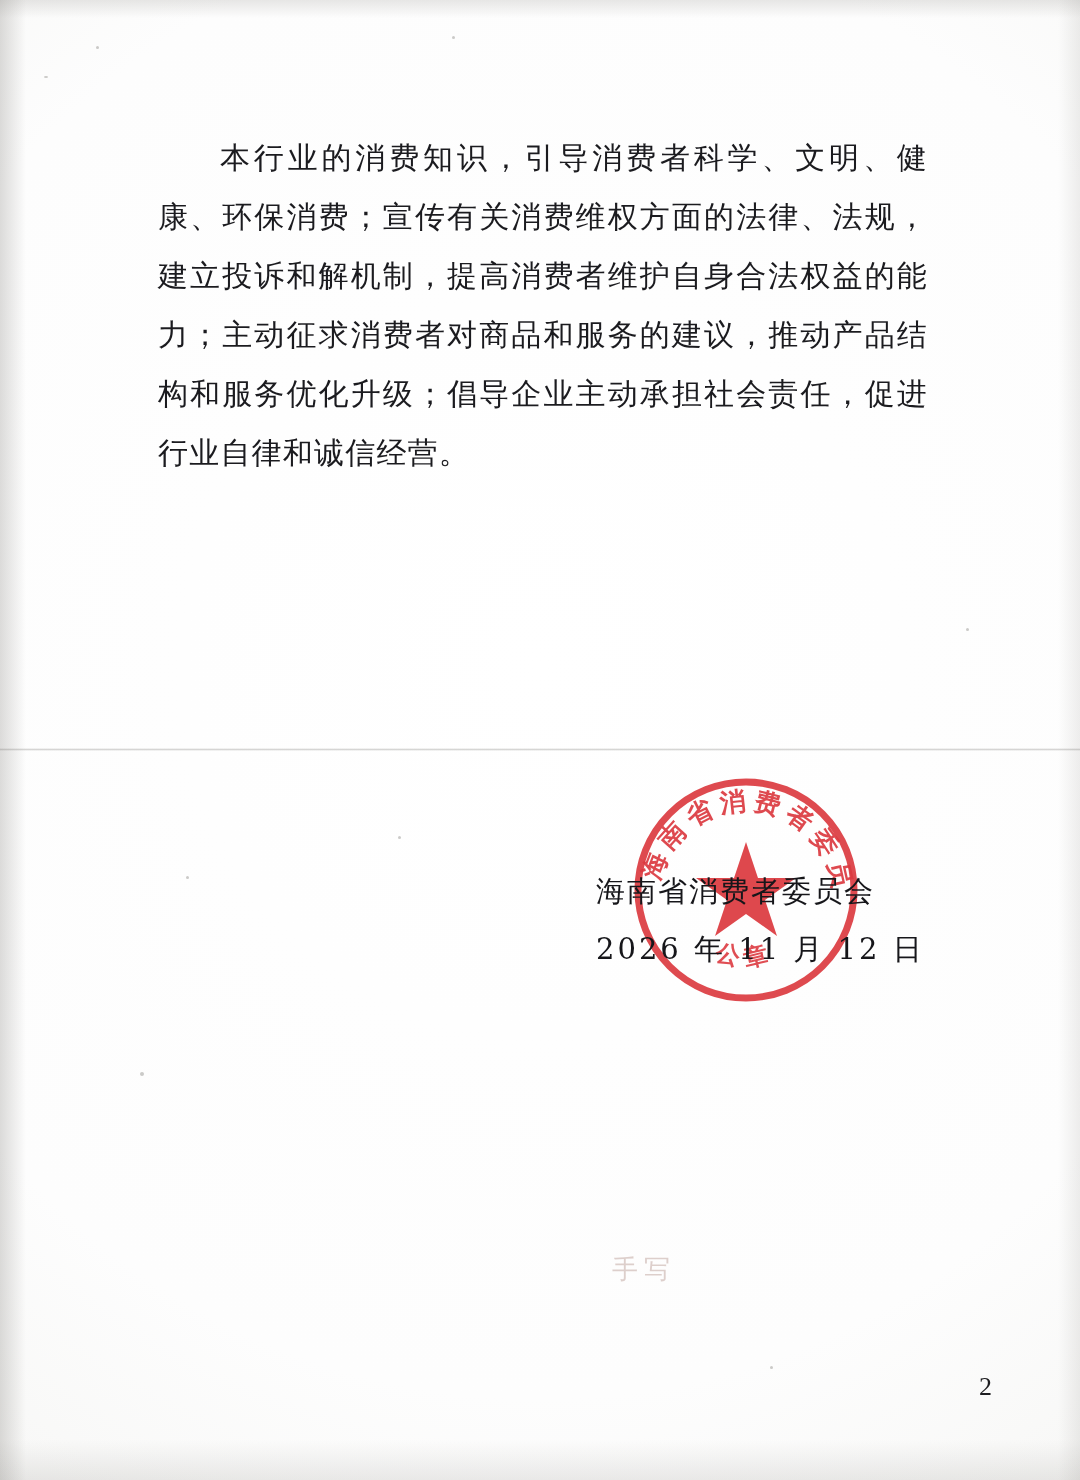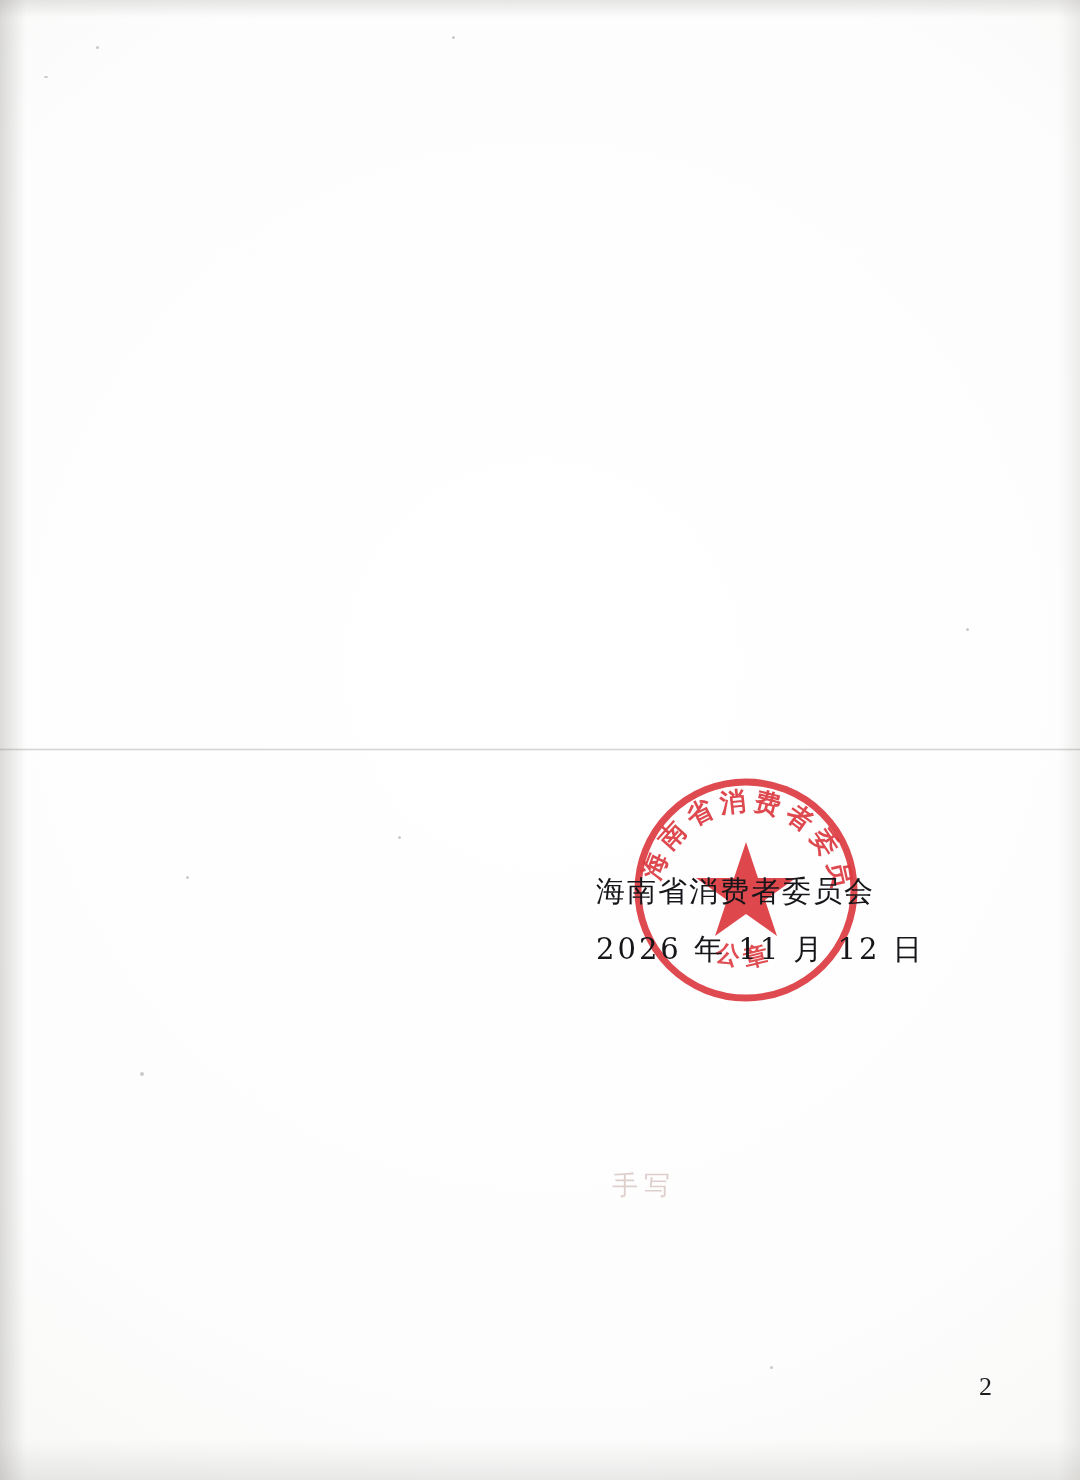--- a/index.html
+++ b/index.html
@@ -123,21 +123,21 @@
     bottom: 78px;
     font-size: 26px;
     color: #1d1d20;
     font-family: "Liberation Serif", serif;
   }
 
   
   .smudge {
     position: absolute;
     left: 612px;
-    top: 1168px;
+    top: 1252px;
     width: 230px;
     height: 86px;
     opacity: 0.28;
     pointer-events: none;
     color: #8c5a4e;
     font-size: 26px;
     font-family: Liberation Serif, serif;
     letter-spacing: 6px;
     filter: blur(0.6px);
   }
@@ -156,20 +156,21 @@
   <div class="speck" style="left:96px; top:46px; width:3px; height:3px;"></div>
   <div class="speck" style="left:44px; top:76px; width:4px; height:2px;"></div>
   <div class="speck" style="left:452px; top:36px; width:3px; height:3px;"></div>
   <div class="speck" style="left:966px; top:628px; width:3px; height:3px;"></div>
   <div class="speck" style="left:140px; top:1072px; width:4px; height:4px;"></div>
   <div class="speck" style="left:398px; top:836px; width:3px; height:3px;"></div>
   <div class="speck" style="left:186px; top:876px; width:3px; height:3px;"></div>
   <div class="speck" style="left:770px; top:1366px; width:3px; height:3px;"></div>
 
   <div class="body-text">
+    <p class="para indent">本行业的消费知识，引导消费者科学、文明、健康、环保消费；宣传有关消费维权方面的法律、法规，建立投诉和解机制，提高消费者维护自身合法权益的能力；主动征求消费者对商品和服务的建议，推动产品结构和服务优化升级；倡导企业主动承担社会责任，促进行业自律和诚信经营。</p>
   </div>
 
   <div class="seal">
     <svg width="236" height="236" viewBox="0 0 236 236" xmlns="http://www.w3.org/2000/svg">
       <defs>
         <path id="arcTop" d="M 30,126 A 88,88 0 0 1 206,126" fill="none"></path>
         <path id="arcBottom" d="M 56,150 A 66,66 0 0 0 180,150" fill="none"></path>
       </defs>
       <circle cx="118" cy="118" r="108" fill="none" stroke="#d71f26" stroke-width="7" opacity="0.92"></circle>
 

